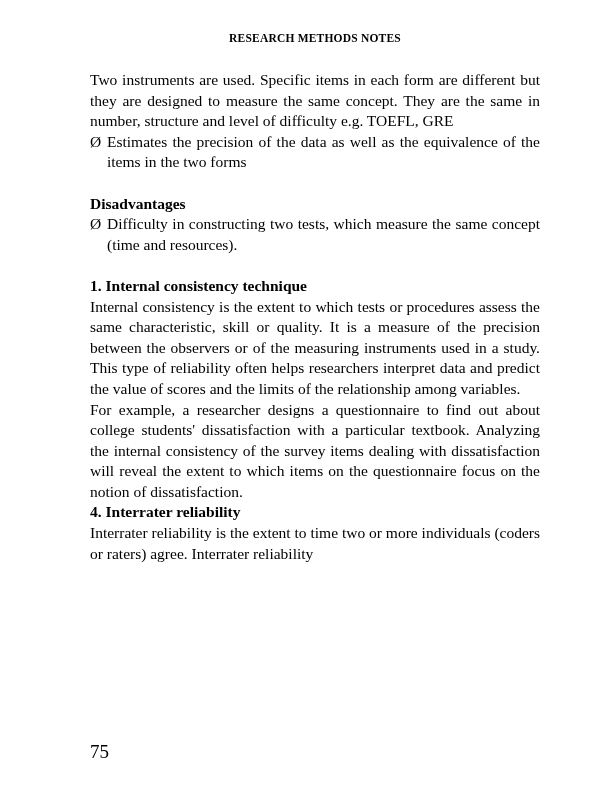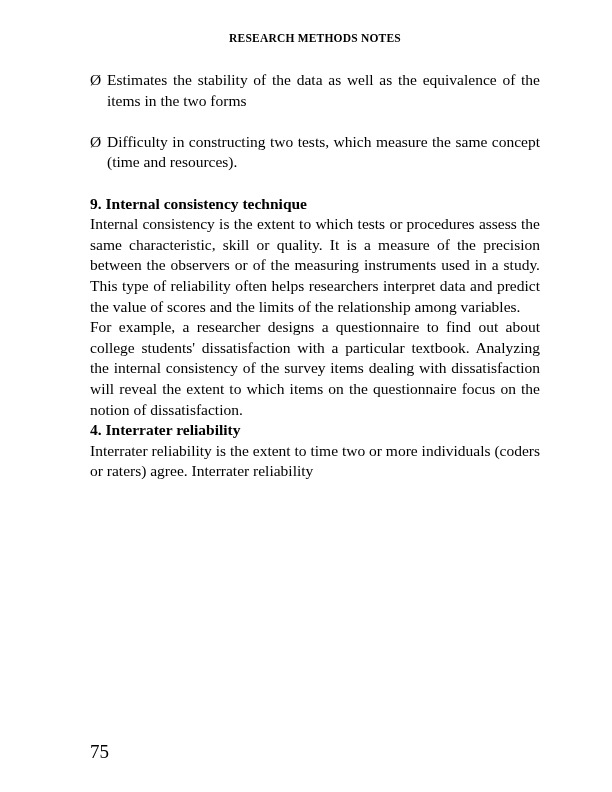--- a/index.html
+++ b/index.html
@@ -52,34 +52,36 @@
 </style>
 </head>
 <body>
 
 <div class="page">
 
   <div class="header">RESEARCH METHODS NOTES</div>
 
   <div class="body-text">
 
+    <p class="gap">Two instruments are used. Specific items in each form are different but they are designed to measure the same concept. They are the same in number, structure and level of difficulty e.g. TOEFL, GRE</p>
 
 
     <div class="bullet gap">
       <span class="marker">Ø</span>
-      <span class="btext">Estimates the stability of the data as well as the equivalence of the items in the two forms</span>
+      <span class="btext">Estimates the precision of the data as well as the equivalence of the items in the two forms</span>
     </div>
 
+    <p class="heading">Disadvantages</p>
 
     <div class="bullet gap">
       <span class="marker">Ø</span>
       <span class="btext">Difficulty in constructing two tests, which measure the same concept (time and resources).</span>
     </div>
 
-    <p class="heading">9. Internal consistency technique</p>
+    <p class="heading">1. Internal consistency technique</p>
 
     <p>Internal consistency is the extent to which tests or procedures assess the same characteristic, skill or quality. It is a measure of the precision between the observers or of the measuring instruments used in a study. This type of reliability often helps researchers interpret data and predict the value of scores and the limits of the relationship among variables.</p>
 
     <p class="gap">For example, a researcher designs a questionnaire to find out about college students' dissatisfaction with a particular textbook. Analyzing the internal consistency of the survey items dealing with dissatisfaction will reveal the extent to which items on the questionnaire focus on the notion of dissatisfaction.</p>
 
     <p class="heading">4. Interrater reliability</p>
 
     <p>Interrater reliability is the extent to time two or more individuals (coders or raters) agree. Interrater reliability</p>
 
   </div>

